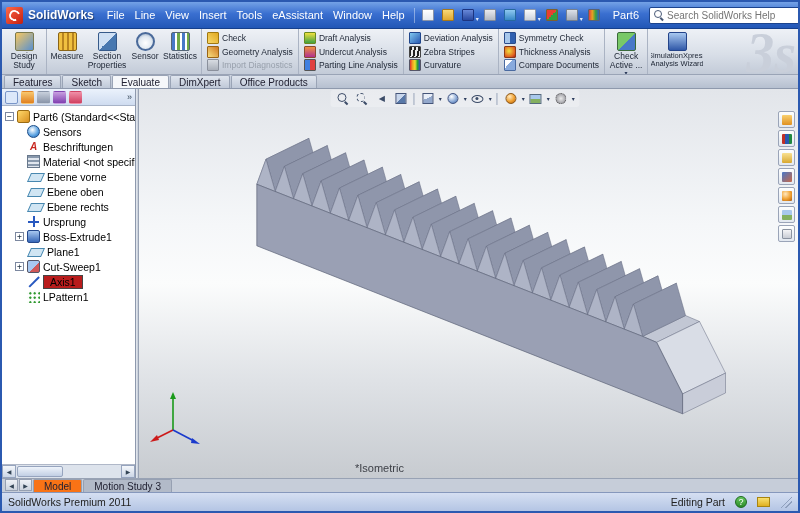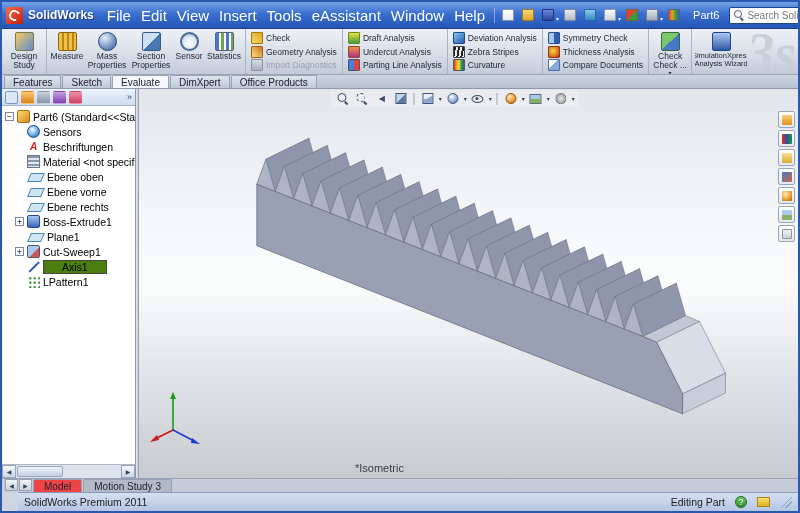--- a/index.html
+++ b/index.html
@@ -7,21 +7,21 @@
   body{font-family:"Liberation Sans",sans-serif;background:#3a5a9a;}
   .window{position:relative;width:800px;height:513px;border:2px solid #2b59b0;background:#cfd6e2;overflow:hidden;}
 
   
   .titlebar{position:absolute;top:0;left:0;right:0;height:27px;display:flex;align-items:center;padding:0 4px;gap:2px;
     background:linear-gradient(#74a2e6,#3a6fd0 45%,#2257b6);border-bottom:1px solid #16408c;}
   .logo{width:17px;height:17px;border-radius:2px;background:linear-gradient(135deg,#ff6a48,#c41e10);position:relative;flex:none;margin-right:3px;}
   .logo::after{content:"";position:absolute;inset:3px;border:2px solid #fff;border-radius:50%;border-right-color:transparent;transform:rotate(25deg);}
   .appname{color:#fff;font-weight:bold;font-size:12px;margin-right:6px;text-shadow:1px 1px 1px rgba(0,0,0,.45);white-space:nowrap;}
   .menus{display:flex;}
-  .menu{color:#fff;font-size:15px;padding:2px 5px;white-space:nowrap;cursor:default;}
+  .menu{color:#fff;font-size:11px;padding:2px 5px;white-space:nowrap;cursor:default;}
   .tbsep{width:1px;height:15px;background:rgba(255,255,255,.4);margin:0 2px;flex:none;}
   .tbtn{width:18px;height:18px;display:flex;align-items:center;justify-content:center;border-radius:2px;flex:none;}
   .ic{width:12px;height:12px;border-radius:1px;display:block;}
   .ic-new{background:linear-gradient(#ffffff,#e4e9f0);border:1px solid #8a94a8;}
   .ic-open{background:linear-gradient(#f8d878,#e0a830);border:1px solid #a87818;}
   .ic-save{background:linear-gradient(#6888d8,#2848a0);border:1px solid #1c3480;}
   .ic-print{background:linear-gradient(#e8eaee,#b4bac4);border:1px solid #828a98;}
   .ic-undo{background:linear-gradient(#8ec8f0,#3888c8);border:1px solid #26699e;}
   .ic-sel{background:linear-gradient(#fafbfc,#ccd2dc);border:1px solid #929aaa;}
   .ic-rebuild{background:linear-gradient(135deg,#e84030 50%,#30a040 50%);border:1px solid #7c6030;}
@@ -100,21 +100,21 @@
   .ti-sensors{border-radius:50%;background:radial-gradient(circle at 40% 35%,#fff,#58a0e0 60%,#2060a8);border:1px solid #1c4c88;}
   .ti-annot{display:flex;align-items:center;justify-content:center;color:#c82820;font-weight:bold;font-size:10px;}
   .ti-material{background:repeating-linear-gradient(180deg,#8898ac 0 2px,#e0e6ee 2px 4px);border:1px solid #68788c;}
   .ti-plane{width:14px;height:9px;border:1px solid #4888b0;background:rgba(120,180,220,.35);transform:skewX(-24deg);margin:2px 4px 0 2px;}
   .ti-origin::before{content:"";position:absolute;left:6px;top:1px;width:1.5px;height:11px;background:#2858c0;}
   .ti-origin::after{content:"";position:absolute;top:6px;left:1px;height:1.5px;width:11px;background:#2858c0;}
   .ti-extrude{background:linear-gradient(#a8c8f0,#3868b8);border:1px solid #24488c;border-radius:2px;}
   .ti-sweep{background:linear-gradient(135deg,#a8c8f0 55%,#d05858 55%);border:1px solid #556;border-radius:2px;}
   .ti-axis::before{content:"";position:absolute;left:0;top:6px;width:14px;height:1.5px;background:#2858c0;transform:rotate(-45deg);}
   .ti-pattern{background-image:radial-gradient(#209020 1.1px,transparent 1.3px);background-size:4.5px 4.5px;background-position:1px 1px;}
-  .tsel{border:1px solid #444;background:#4d7c0f;padding:0 18px;}
+  .tsel{border:1px solid #444;background:#b91c1c;padding:0 6px;}
   .hscroll{height:14px;border-top:1px solid #b0b8c8;background:#dde3ec;display:flex;align-items:stretch;flex:none;}
   .sbtn{width:14px;background:linear-gradient(#f4f7fb,#ccd6e6);border:1px solid #96a4be;font-size:6px;display:flex;align-items:center;justify-content:center;color:#345;flex:none;}
   .sthumb{flex:0 0 46px;margin:1px;background:linear-gradient(#eef3fa,#c2cfe4);border:1px solid #96a4be;border-radius:2px;}
   .strack{flex:1;}
   .splitter{width:3px;background:linear-gradient(90deg,#e8ecf2,#c2cad6);border-right:1px solid #98a2b4;flex:none;}
 
   
   .viewport{flex:1;position:relative;overflow:hidden;
     background:linear-gradient(180deg,#e2e5ea 0%,#f5f7f9 35%,#fbfcfc 50%,#dfe2e6 75%,#c7cbd0 100%);}
   #rack-svg{position:absolute;inset:0;width:100%;height:100%;}
@@ -147,40 +147,40 @@
   .vlabel{position:absolute;left:216px;bottom:4px;font-size:11px;color:#3c3f46;}
   .triad{position:absolute;left:10px;bottom:24px;width:70px;height:70px;}
 
   
   .bottomtabs{position:absolute;left:0;right:0;bottom:19px;height:14px;background:#c6cdd9;border-top:1px solid #98a2b4;
     display:flex;align-items:flex-end;padding-left:3px;gap:1px;}
   .btnav{width:13px;height:12px;font-size:6px;display:flex;align-items:center;justify-content:center;color:#345;
     background:linear-gradient(#eef1f6,#ccd3de);border:1px solid #96a0b2;margin-bottom:1px;}
   .btab{font-size:10px;padding:0 10px;height:13px;display:flex;align-items:center;color:#223;white-space:nowrap;
     border:1px solid #96a0b2;border-bottom:none;border-radius:2px 2px 0 0;background:#b2bac8;}
-  .btab.active{background:#ef4444;}
-  .statusbar{position:absolute;left:16px;right:0;bottom:0;height:19px;display:flex;align-items:center;gap:6px;padding:0 6px;
+  .btab.active{background:#f97316;}
+  .statusbar{position:absolute;left:0;right:0;bottom:0;height:19px;display:flex;align-items:center;gap:6px;padding:0 6px;
     background:linear-gradient(#d5dff2,#b4c5e4);border-top:1px solid #8698bc;font-size:10.5px;color:#222;}
   .sb-right{margin-left:auto;display:flex;align-items:center;gap:10px;}
   .sbq{width:12px;height:12px;border-radius:50%;background:linear-gradient(#68c860,#2a8a28);color:#fff;font-size:9px;
     display:flex;align-items:center;justify-content:center;border:1px solid #1c6a1c;}
   .sbtag{width:13px;height:10px;background:linear-gradient(#f8e070,#e0b020);border:1px solid #a88410;}
   .grip{width:12px;height:12px;background:linear-gradient(135deg,transparent 50%,#8fa0be 50% 58%,transparent 58% 70%,#8fa0be 70% 78%,transparent 78%);}
 </style>
 </head>
 <body>
 
 <div class="window">
 
   <div class="titlebar">
     <span class="logo"></span>
     <span class="appname">SolidWorks</span>
     <nav class="menus">
       <span class="menu">File</span>
-      <span class="menu">Edit</span>
+      <span class="menu">Line</span>
       <span class="menu">View</span>
       <span class="menu">Insert</span>
       <span class="menu">Tools</span>
       <span class="menu">eAssistant</span>
       <span class="menu">Window</span>
       <span class="menu">Help</span>
     </nav>
     <span class="tbsep"></span>
     <span class="tbtn">
         <i class="ic ic-new"></i>
@@ -230,24 +230,20 @@
         <span>Design Study</span>
       </div>
     </div>
 
     <div class="rgroup">
       <div class="rbig" style="width:34px">
         <i class="bic bi-measure"></i>
         <span>Measure</span>
       </div>
       <div class="rbig" style="width:42px">
-        <i class="bic bi-mass"></i>
-        <span>Mass Properties</span>
-      </div>
-      <div class="rbig" style="width:42px">
         <i class="bic bi-section"></i>
         <span>Section Properties</span>
       </div>
       <div class="rbig" style="width:30px">
         <i class="bic bi-sensor"></i>
         <span>Sensor</span>
       </div>
       <div class="rbig" style="width:36px">
         <i class="bic bi-stats"></i>
         <span>Statistics</span>
@@ -319,21 +315,21 @@
           <i class="sic sic-comp"></i>
           <span>Compare Documents</span>
         </div>
       </div>
     </div>
 
     <div class="rgroup">
       <div class="rbig" style="width:36px">
         <i class="bic bi-ca"></i>
         <span>Check</span>
-        <span>Check ...</span>
+        <span>Active ...</span>
         <span class="dd">▾</span>
       </div>
     </div>
 
     <div class="rgroup" style="border-right:none">
       <div class="rbig" style="width:52px;font-size:7.5px">
         <i class="bic bi-simx"></i>
         <span>SimulationXpress Analysis Wizard</span>
       </div>
 
@@ -376,31 +372,36 @@
           <span>Beschriftungen</span>
         </div>
         <div class="trow child">
           <span class="spacer"></span>
             <i class="ti ti-material"></i>
           <span>Material &lt;not specified&gt;</span>
         </div>
         <div class="trow child">
           <span class="spacer"></span>
             <i class="ti ti-plane"></i>
+          <span>Ebene vorne</span>
+        </div>
+        <div class="trow child">
+          <span class="spacer"></span>
+            <i class="ti ti-plane"></i>
           <span>Ebene oben</span>
-        </div>
-        <div class="trow child">
-          <span class="spacer"></span>
-            <i class="ti ti-plane"></i>
-          <span>Ebene vorne</span>
         </div>
         <div class="trow child">
           <span class="spacer"></span>
             <i class="ti ti-plane"></i>
           <span>Ebene rechts</span>
+        </div>
+        <div class="trow child">
+          <span class="spacer"></span>
+            <i class="ti ti-origin"></i>
+          <span>Ursprung</span>
         </div>
         <div class="trow child">
           <span class="exp">+</span>
           <i class="ti ti-extrude"></i>
           <span>Boss-Extrude1</span>
         </div>
         <div class="trow child">
           <span class="spacer"></span>
             <i class="ti ti-plane"></i>
           <span>Plane1</span>

